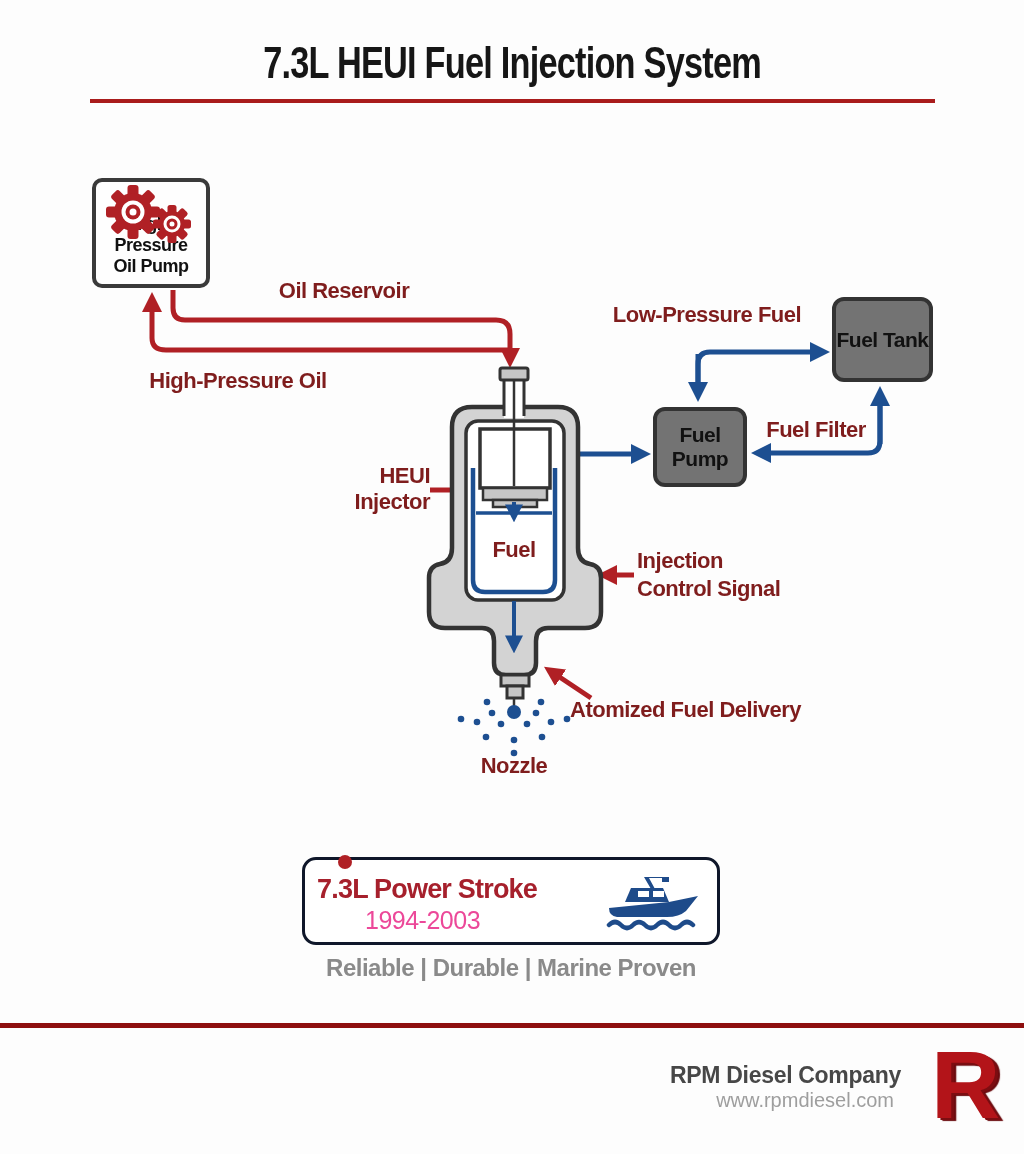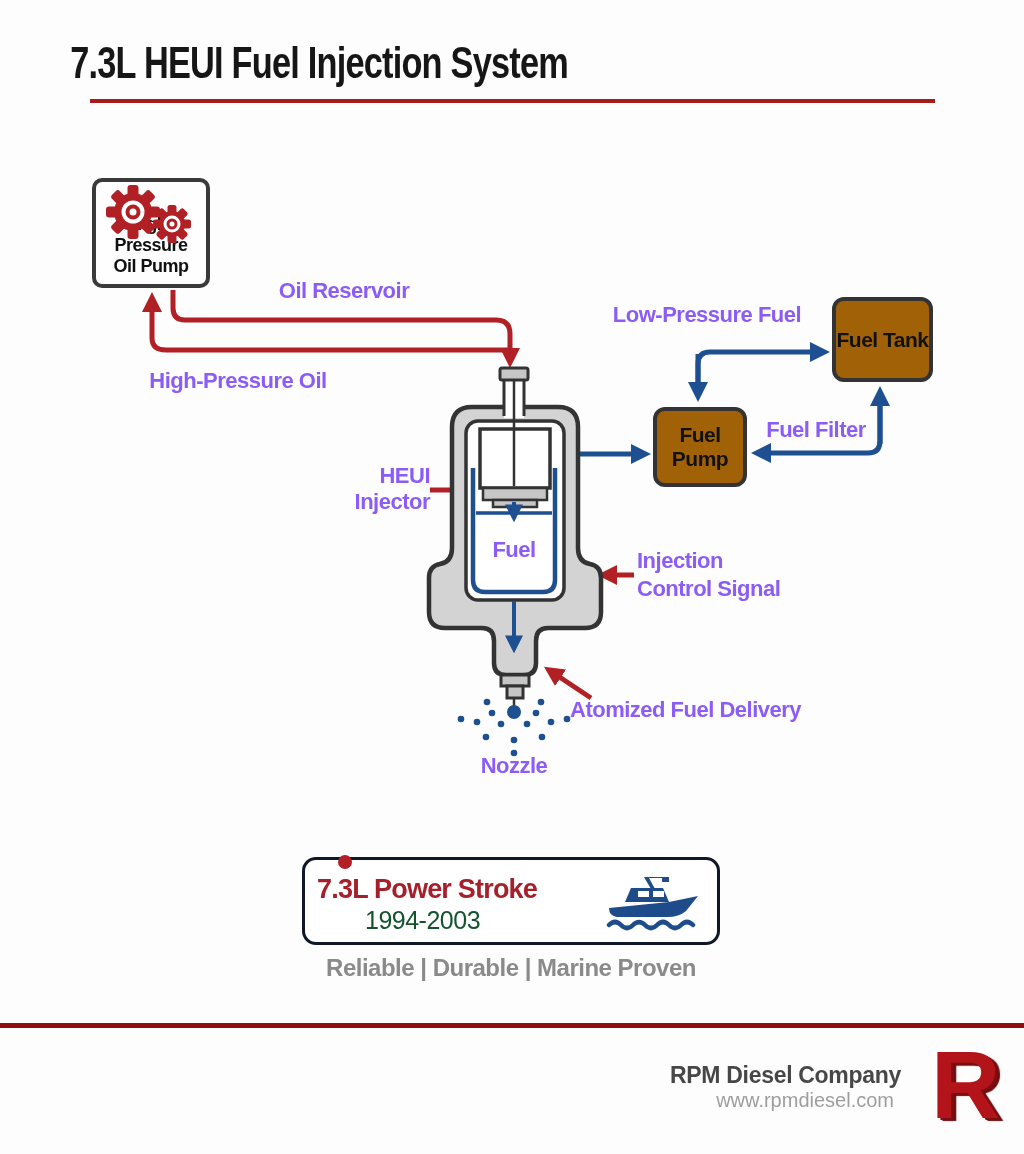--- a/index.html
+++ b/index.html
@@ -1,38 +1,38 @@
 <!DOCTYPE html>
 <html><head>
 <meta charset="utf-8">
 <style>
   html,body{margin:0;padding:0;background:#fff;}
   .canvas{position:relative;width:1024px;height:1154px;background:#fdfdfd;
           font-family:"Liberation Sans",sans-serif;overflow:hidden;}
-  .title-wrap{position:absolute;left:0;top:38px;width:1024px;text-align:left;}
+  .title-wrap{position:absolute;left:0;top:38px;width:1024px;text-align:center;}
   .title-text{display:inline-block;font-size:44px;font-weight:700;color:#161616;
               letter-spacing:-1px;transform:scaleX(0.78);transform-origin:center;}
   .rule{position:absolute;}
-  .lbl{position:absolute;color:#8b5cf6;font-weight:600;font-size:22px;
+  .lbl{position:absolute;color:#7f1d1d;font-weight:600;font-size:22px;
        letter-spacing:-0.5px;line-height:26px;white-space:nowrap;}
   .ctr{transform:translateX(-50%);}
-  .box{position:absolute;background:#a16207;border:4px solid #333;border-radius:12px;
+  .box{position:absolute;background:#737373;border:4px solid #333;border-radius:12px;
        box-sizing:border-box;display:flex;align-items:center;justify-content:center;
        text-align:center;color:#111;font-weight:600;letter-spacing:-0.5px;}
   .pumpbox{background:#fefefe;border:4px solid #3a3a3a;border-radius:10px;
        justify-content:flex-end;flex-direction:column;padding-bottom:7px;}
   .diagram-svg{position:absolute;left:0;top:0;pointer-events:none;}
   .badge{position:absolute;left:302px;top:857px;width:418px;height:88px;background:#fff;
          border:3px solid #0f172a;border-radius:14px;box-sizing:border-box;}
   .badge-dot{position:absolute;left:33px;top:-5px;width:14px;height:14px;border-radius:50%;
              background:#b02025;}
   .badge-model{position:absolute;left:12px;top:14px;font-size:27px;font-weight:700;
                color:#a6202c;letter-spacing:-0.8px;}
   .badge-years{position:absolute;left:60px;top:46px;font-size:25px;font-weight:500;
-               color:#14532d;letter-spacing:-0.5px;}
+               color:#ec4899;letter-spacing:-0.5px;}
   .boat{position:absolute;left:300px;top:12px;}
   .tagline{position:absolute;left:511px;top:954px;transform:translateX(-50%);
            font-size:24px;font-weight:600;color:#8a8a8a;letter-spacing:-0.5px;white-space:nowrap;text-align:center;}
   .ft-company{position:absolute;right:123px;top:1062px;font-size:23px;font-weight:700;
               color:#474747;letter-spacing:-0.3px;text-align:center;}
   .ft-web{position:absolute;right:130px;top:1089px;font-size:20px;font-weight:400;color:#9e9e9e;}
   .ft-logo{position:absolute;left:931px;top:1050px;font-size:96px;line-height:70px;
            font-weight:700;color:#b31419;text-shadow:3px 2px 0 #7c0d11,5px 3px 1px #6a0a0e;}
 </style>
 </head>

